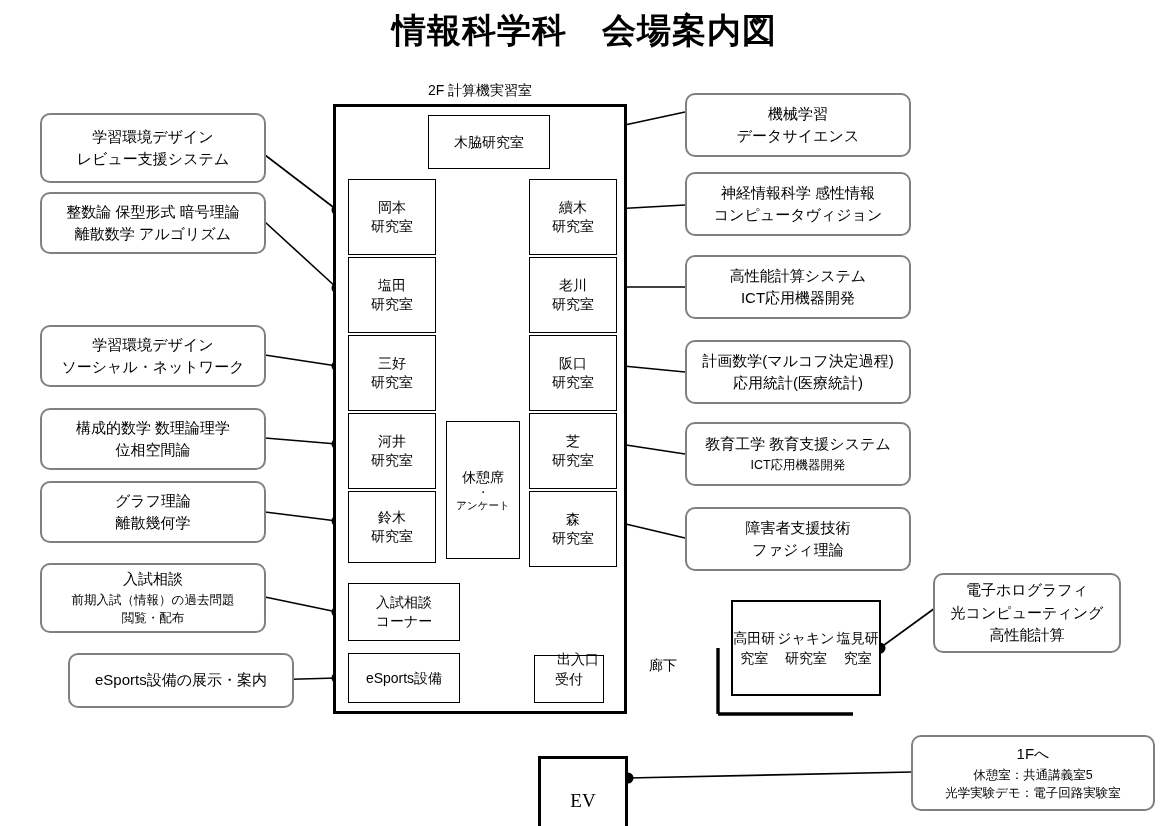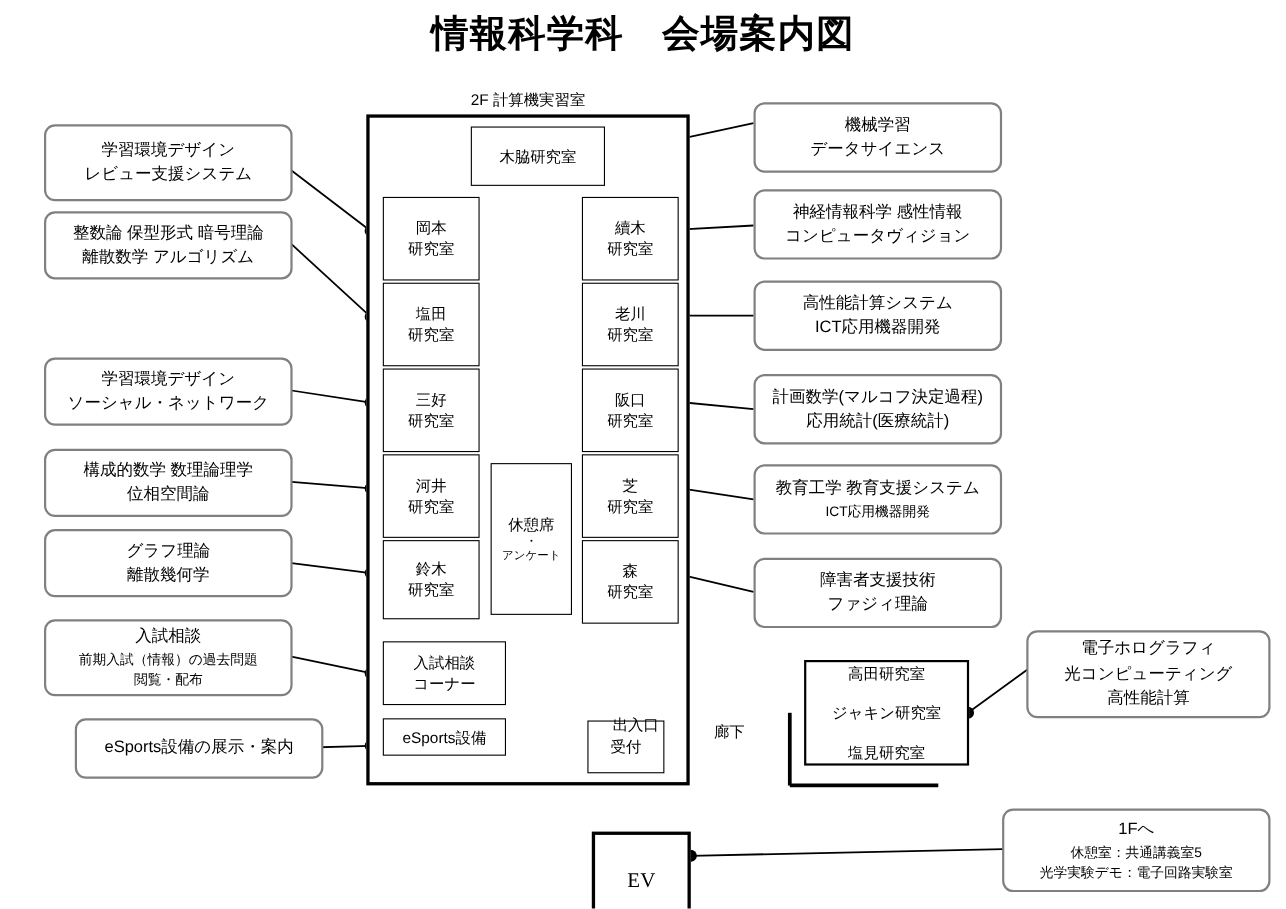--- a/index.html
+++ b/index.html
@@ -34,21 +34,21 @@
         align-items:center;justify-content:center;text-align:center;
         font-size:14px;line-height:1.35;}
   .cell .small{font-size:10.5px;}
   .cell .dot{font-size:11px;line-height:1;}
 
   
   .plabel{position:absolute;font-size:14px;}
 
   
   .obox{position:absolute;box-sizing:border-box;background:#fff;
-        border:2px solid #000;display:flex;flex-direction:column;
+        border:2px solid #000;display:flex;flex-direction:row;
         align-items:center;justify-content:space-between;text-align:center;
         font-size:14px;line-height:1.45;}
   .evbox{position:absolute;box-sizing:border-box;background:#fff;
          border:3px solid #000;display:flex;align-items:center;
          justify-content:center;font-size:19px;}
 </style>
 </head>
 <body>
 
 <div id="stage">
@@ -157,21 +157,21 @@
     <span>応用統計(医療統計)</span>
   </div>
   <div class="callout" style="left:685px;top:422px;width:226px;height:64px;">
     <span>教育工学 教育支援システム</span>
     <span class="sm">ICT応用機器開発</span>
   </div>
   <div class="callout" style="left:685px;top:507px;width:226px;height:64px;">
     <span>障害者支援技術</span>
     <span>ファジィ理論</span>
   </div>
-  <div class="callout" style="left:933px;top:573px;width:222px;height:80px;">
+  <div class="callout" style="left:933px;top:573px;width:188px;height:80px;">
     <span>電子ホログラフィ</span>
     <span>光コンピューティング</span>
     <span>高性能計算</span>
   </div>
   <div class="callout" style="left:911px;top:735px;width:244px;height:76px;">
     <span>1Fへ</span>
     <span class="sm">休憩室：共通講義室5</span>
     <span class="sm">光学実験デモ：電子回路実験室</span>
   </div>
 
@@ -227,21 +227,21 @@
       <span>休憩席</span>
       <span class="dot">・</span>
       <span class="small">アンケート</span>
     </div>
 
     <div class="cell" style="left:12px;top:476px;width:112px;height:58px;">
       <span>入試相談</span>
       <span>コーナー</span>
     </div>
 
-    <div class="cell" style="left:12px;top:546px;width:112px;height:34px;">
+    <div class="cell" style="left:12px;top:546px;width:112px;height:50px;">
       <span>eSports設備</span>
     </div>
 
     <div class="cell" style="left:152px;top:548px;width:70px;height:48px;margin-left:46px;">
       <span>受付</span>
     </div>
   </div>
 
   <div class="plabel" style="left:557px;top:651px;">出入口</div>
 

